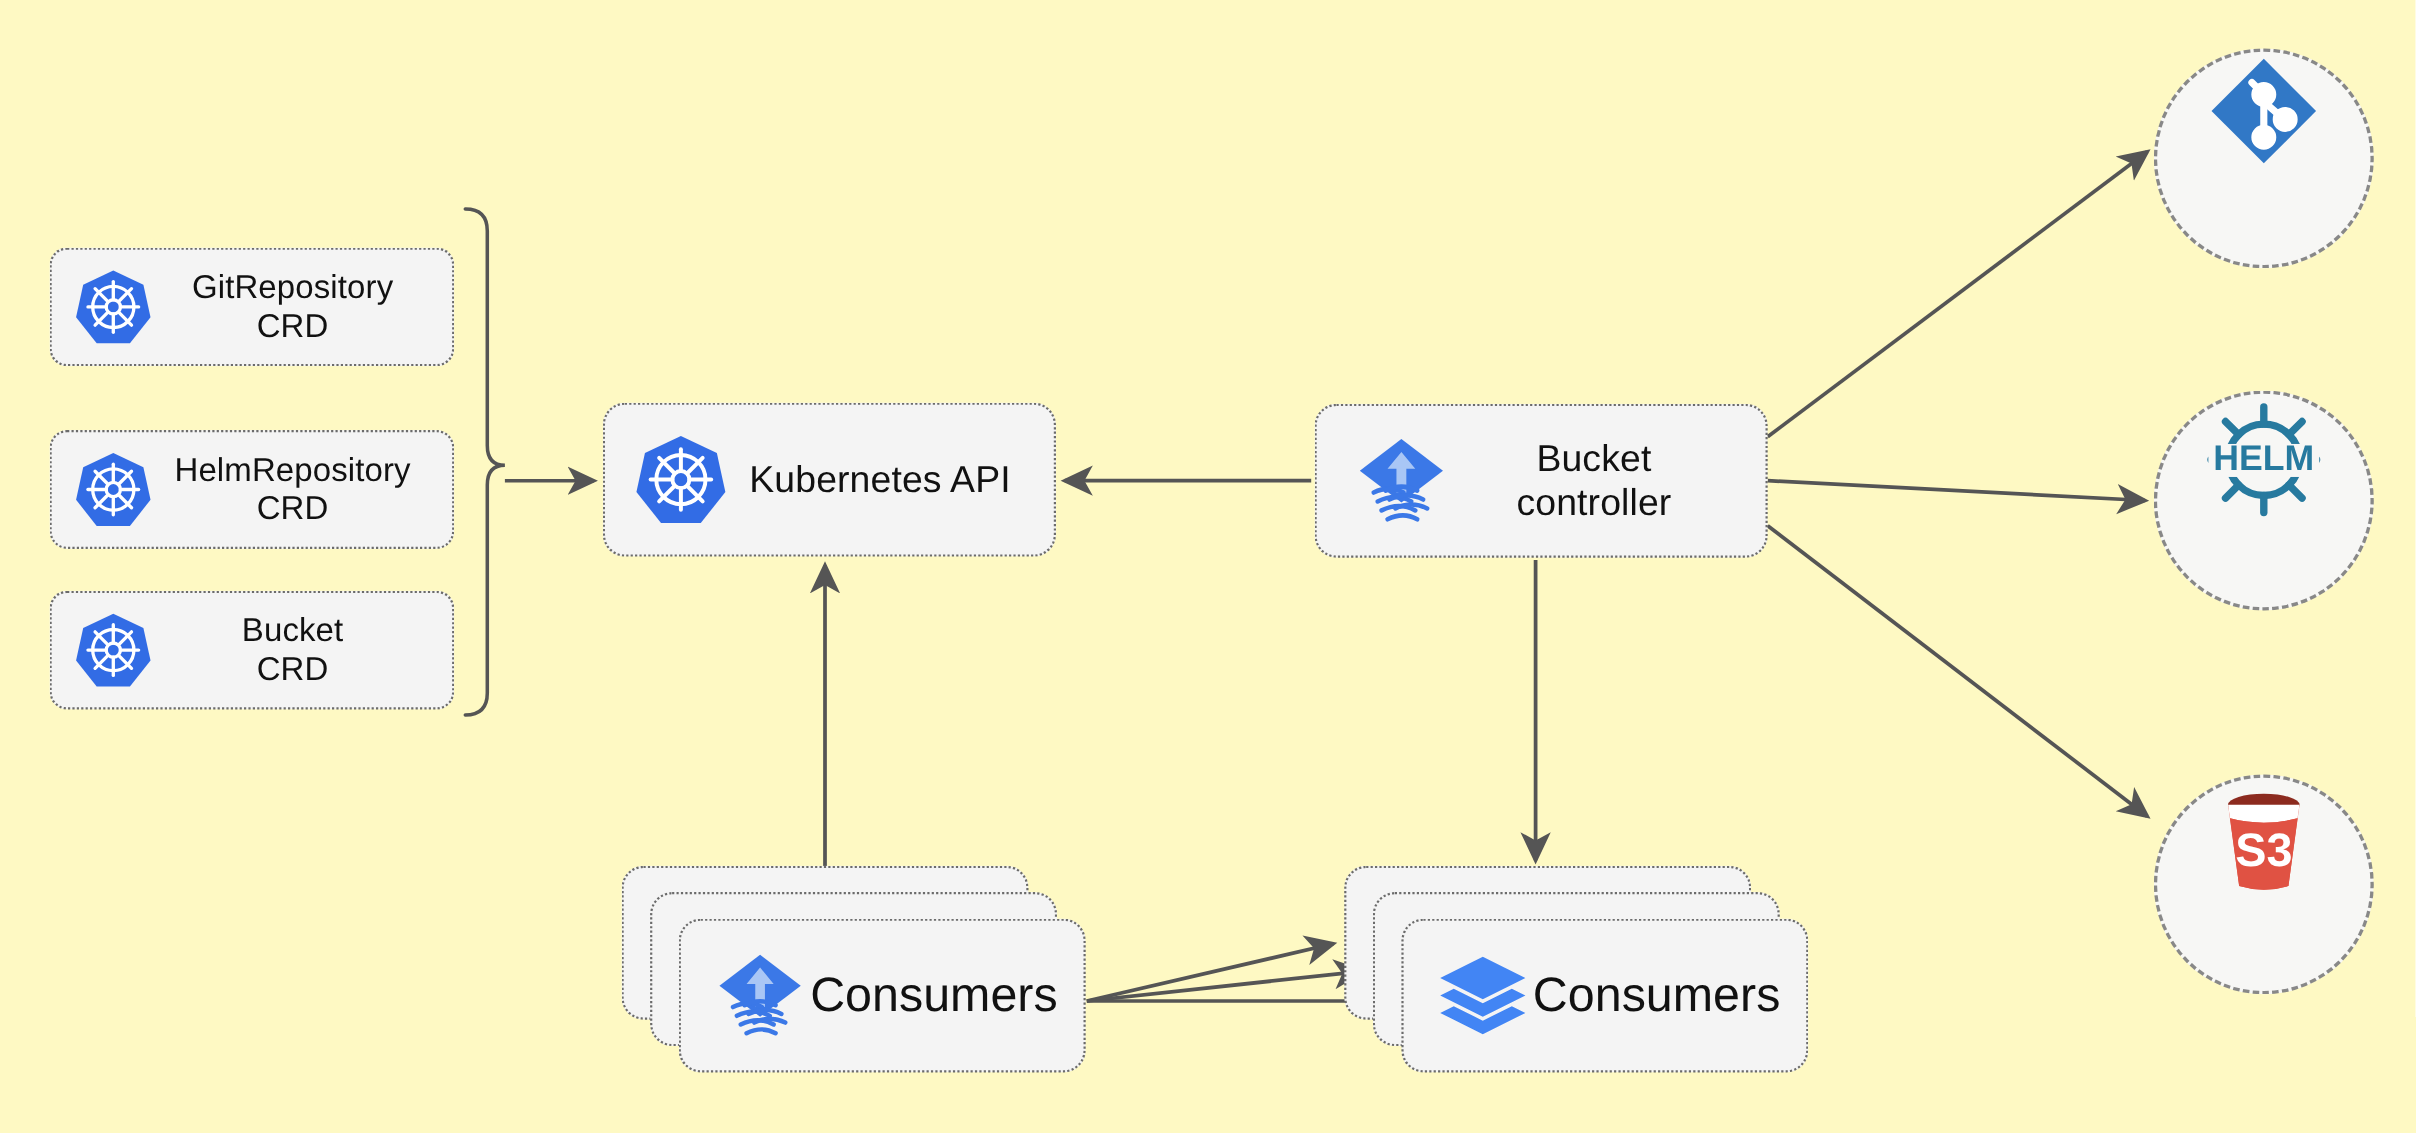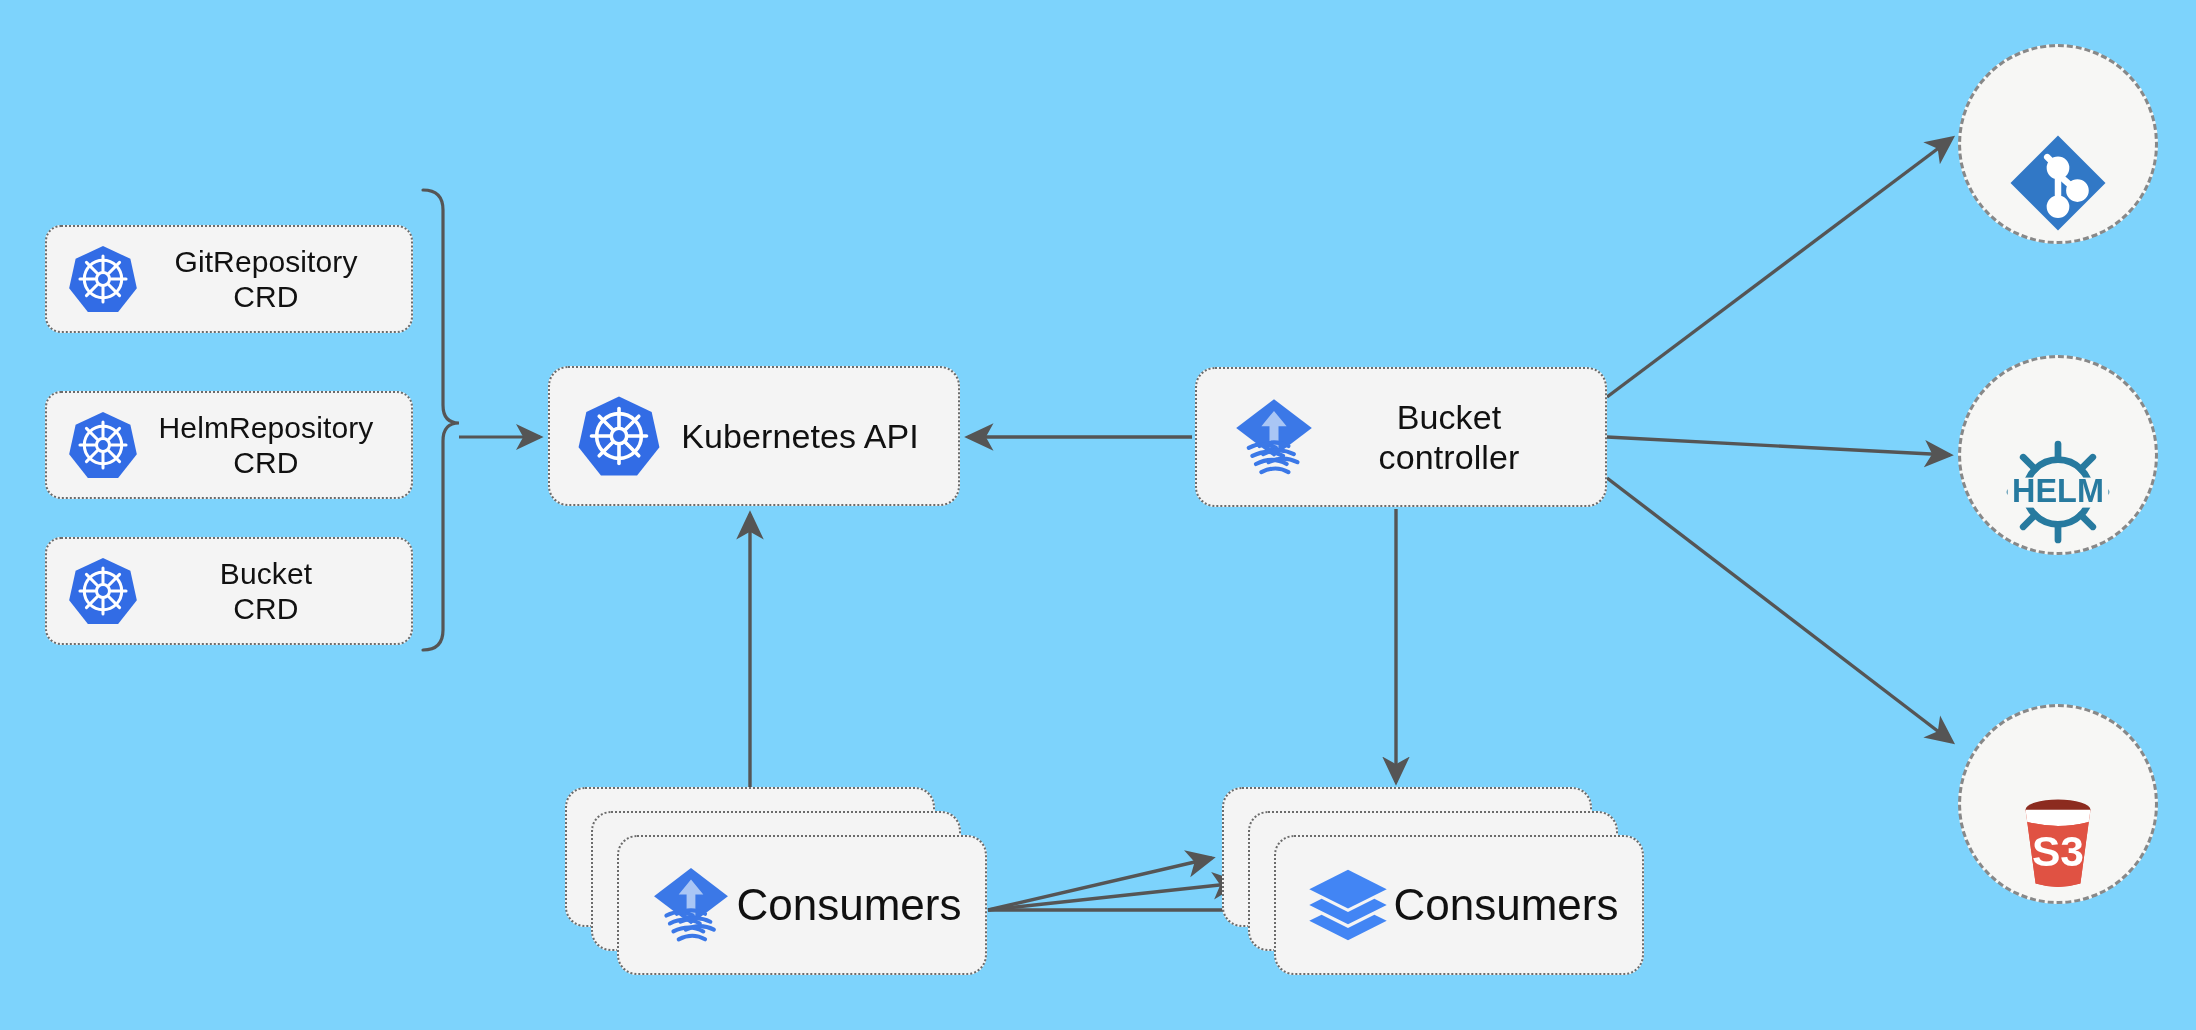--- a/index.html
+++ b/index.html
@@ -5,21 +5,21 @@
 <style>
   html,body{margin:0;padding:0;background:#ffffff;}
   body{
     font-family:"Liberation Sans","DejaVu Sans",sans-serif;
     -webkit-font-smoothing:antialiased;
   }
   #canvas{
     position:relative;
     width:2196px;
     height:1030px;
-    background:#7dd3fc;
+    background:#fef9c3;
     overflow:hidden;
   }
   #wires{
     position:absolute;
     left:0;top:0;
     width:2196px;height:1030px;
     pointer-events:none;
   }
   
   .node{
@@ -88,21 +88,21 @@
   #consumers-stack{ left:565px; top:787px; }
   #artifacts-stack{ left:1222px; top:787px; }
   
   .endpoint{
     position:absolute;
     width:200px;height:200px;
     box-sizing:border-box;
     border-radius:50%;
     background:#f7f7f5;
     border:3px dashed #888888;
-    display:flex;align-items:flex-end;justify-content:center;
+    display:flex;align-items:flex-start;justify-content:center;
   }
   #endpoint-git{  left:1958px; top:44px;  }
   #endpoint-helm{ left:1958px; top:355px; }
   #endpoint-s3{   left:1958px; top:704px; }
 </style>
 </head>
 <body>
 
 <div id="canvas">
 

